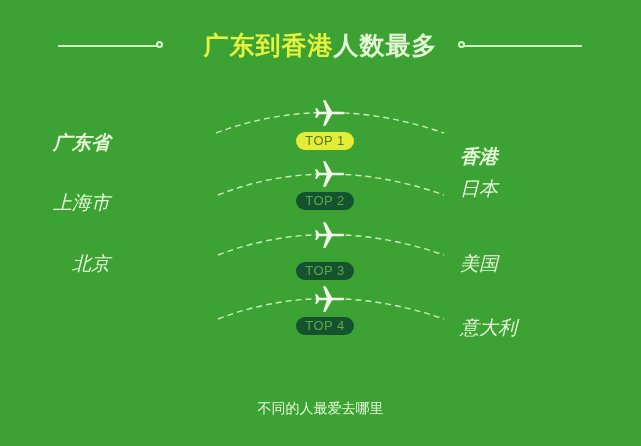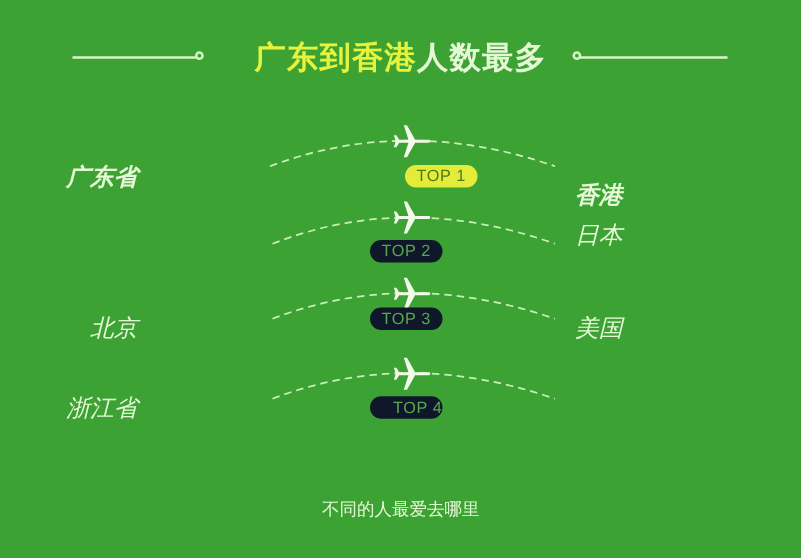--- a/index.html
+++ b/index.html
@@ -32,22 +32,22 @@
   .bold { font-weight: bold; }
 
   .arc { position: absolute; left: 0; top: 0; }
   .plane { position: absolute; width: 34px; height: 34px; }
 
   .pill {
     position: absolute; left: 296px; width: 58px; height: 18px; border-radius: 9px;
     font-size: 13px; line-height: 18px; text-align: center; letter-spacing: 0.5px;
     font-family: "Liberation Sans", sans-serif;
   }
-  .pill.active { background: #e4ec3a; color: #4f7a1c; margin-left: 28px; }
-  .pill.inactive { background: #0f172a; color: #5aa84e; }
+  .pill.active { background: #e4ec3a; color: #4f7a1c; }
+  .pill.inactive { background: #14532d; color: #5aa84e; }
 
   .footer {
     position: absolute; top: 396px; left: 0; width: 641px; text-align: center;
     font-size: 14px; color: #e6f9d7; line-height: 24px;
   }
 </style>
 </head>
 <body>
 
 <div class="canvas">
@@ -70,33 +70,34 @@
     </g>
   </svg>
 
   <div class="origin bold" style="top:130px;">广东省</div>
   <div class="dest bold" style="top:144px;">香港</div>
   <svg class="plane" viewBox="0 0 24 24" style="left:312px; top:96px;">
     <path fill="#f2fbe9" d="M22 11.2 L14.2 11.2 L9.6 3 L7.8 3 L10.4 11.2 L5.2 11.2 L3.6 8.6 L2.2 8.6 L3.2 12 L2.2 15.4 L3.6 15.4 L5.2 12.8 L10.4 12.8 L7.8 21 L9.6 21 L14.2 12.8 L22 12.8 C23 12.8 23 11.2 22 11.2 Z"></path>
   </svg>
   <div class="pill active" style="top:132px;">TOP 1</div>
 
+  <div class="origin" style="top:190px;">上海市</div>
   <div class="dest" style="top:176px;">日本</div>
   <svg class="plane" viewBox="0 0 24 24" style="left:312px; top:157px;">
     <path fill="#f2fbe9" d="M22 11.2 L14.2 11.2 L9.6 3 L7.8 3 L10.4 11.2 L5.2 11.2 L3.6 8.6 L2.2 8.6 L3.2 12 L2.2 15.4 L3.6 15.4 L5.2 12.8 L10.4 12.8 L7.8 21 L9.6 21 L14.2 12.8 L22 12.8 C23 12.8 23 11.2 22 11.2 Z"></path>
   </svg>
   <div class="pill inactive" style="top:192px;">TOP 2</div>
 
   <div class="origin" style="top:251px;">北京</div>
   <div class="dest" style="top:251px;">美国</div>
   <svg class="plane" viewBox="0 0 24 24" style="left:312px; top:218px;">
     <path fill="#f2fbe9" d="M22 11.2 L14.2 11.2 L9.6 3 L7.8 3 L10.4 11.2 L5.2 11.2 L3.6 8.6 L2.2 8.6 L3.2 12 L2.2 15.4 L3.6 15.4 L5.2 12.8 L10.4 12.8 L7.8 21 L9.6 21 L14.2 12.8 L22 12.8 C23 12.8 23 11.2 22 11.2 Z"></path>
   </svg>
-  <div class="pill inactive" style="top:246px;">TOP 3</div>
+  <div class="pill inactive" style="top:262px;">TOP 3</div>
 
-  <div class="origin" style="top:315px;">浙江省</div>
+  <div class="dest" style="top:315px;">意大利</div>
   <svg class="plane" viewBox="0 0 24 24" style="left:312px; top:282px;">
     <path fill="#f2fbe9" d="M22 11.2 L14.2 11.2 L9.6 3 L7.8 3 L10.4 11.2 L5.2 11.2 L3.6 8.6 L2.2 8.6 L3.2 12 L2.2 15.4 L3.6 15.4 L5.2 12.8 L10.4 12.8 L7.8 21 L9.6 21 L14.2 12.8 L22 12.8 C23 12.8 23 11.2 22 11.2 Z"></path>
   </svg>
-  <div class="pill inactive" style="top:317px;text-align:right;">TOP 4</div>
+  <div class="pill inactive" style="top:317px;">TOP 4</div>
 
   <div class="footer">不同的人最爱去哪里</div>
 </div>
 
 </body></html>

